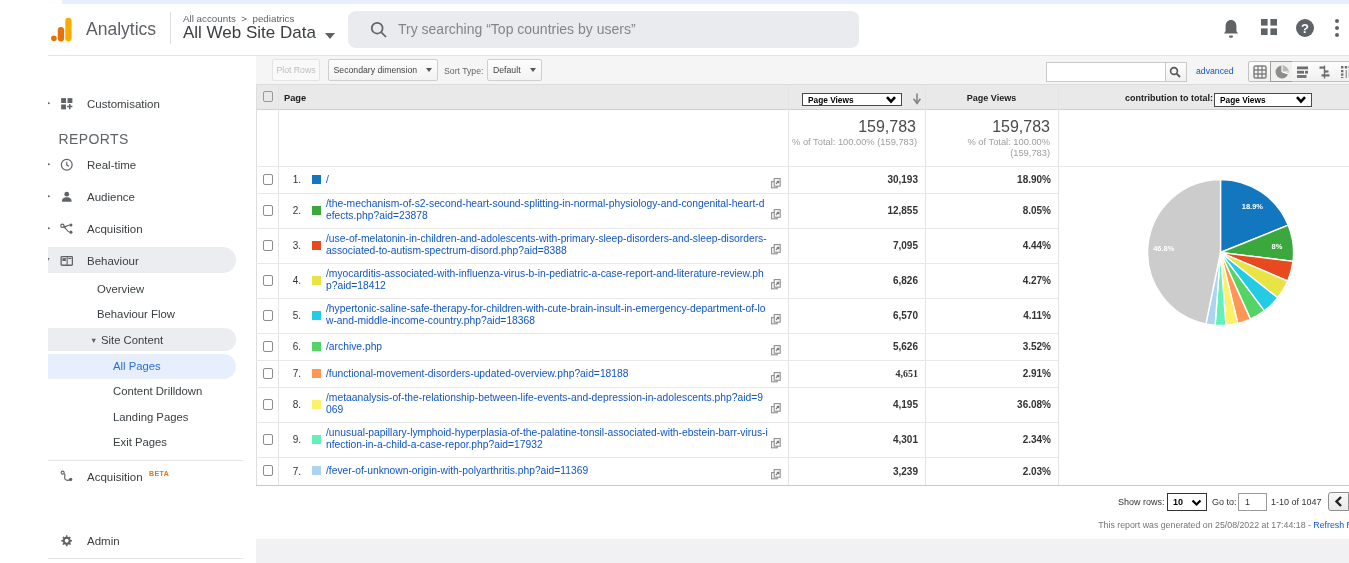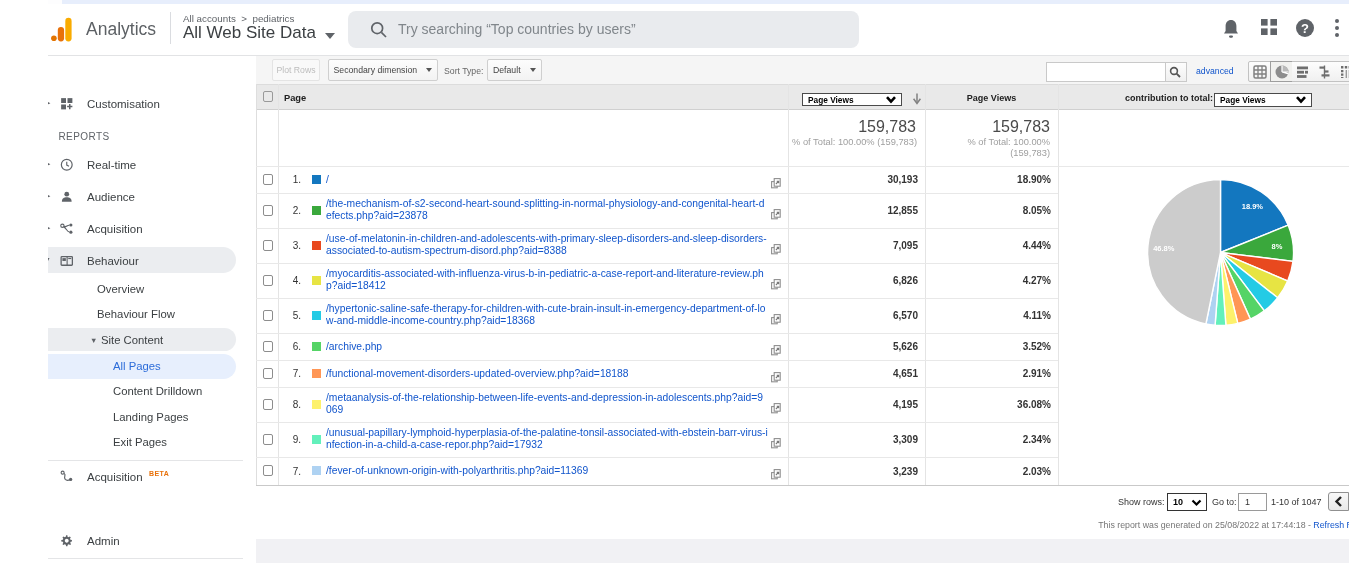--- a/index.html
+++ b/index.html
@@ -28,21 +28,21 @@
 
 #sidebar { left:0; top:56px; width:196px; height:507px; background:#fff; }
 .nav { position:absolute; left:0; height:32px; width:196px; display:flex; align-items:center; font-size:11.5px; color:#3c4043; }
 .nav .ic { position:absolute; left:11.5px; width:13.5px; height:13.5px; }
 .nav .lbl { position:absolute; left:39px; }
 .sub { position:absolute; font-size:11.3px; color:#3c4043; }
 .chev { position:absolute; color:#5f6368; }
 #beh-hi { position:absolute; left:0; top:247px; width:188px; height:26px; background:#ebedf0; border-radius:0 13px 13px 0; }
 #sc-hi { position:absolute; left:0; top:328px; width:188px; height:23px; background:#ebedf0; border-radius:0 12px 12px 0; }
 #ap-hi { position:absolute; left:0; top:354px; width:188px; height:25px; background:#e7effd; border-radius:0 13px 13px 0; }
-#reports-lbl { position:absolute; left:10.5px; top:131px; font-size:10px; color:#5f6368; letter-spacing:0.4px; }
+#reports-lbl { position:absolute; left:10.5px; top:131px; font-size:14px; color:#5f6368; letter-spacing:0.4px; }
 #beta { position:absolute; left:101px; top:470px; font-size:7px; font-weight:bold; color:#e8710a; letter-spacing:0.4px; }
 .sideline { position:absolute; left:0; width:195px; height:1px; background:#e4e5e7; }
 
 #toolbar { left:208px; top:56px; width:1124px; height:28px; background:#f5f5f5; }
 .btn { position:absolute; top:59px; height:22px; border:1px solid #cfcfcf; border-radius:2px; background:linear-gradient(#fdfdfd,#f3f3f3); font-size:8.7px; color:#444; display:flex; align-items:center; justify-content:center; }
 .caret { display:inline-block; width:0; height:0; border-left:3.5px solid transparent; border-right:3.5px solid transparent; border-top:4px solid #555; margin-left:7px; }
 #thead { left:208px; top:84px; width:1124px; height:26px; background:#e9e9e9; border-top:1px solid #dcdcdc; border-bottom:1px solid #d0d0d0; }
 .vline { position:absolute; width:1px; background:#e4e4e4; }
 .hline { position:absolute; height:1px; background:#e8e8e8; left:208px; width:1124px; }
 .rownum { position:absolute; font-size:10px; color:#333; text-align:right; width:24px; }
@@ -346,21 +346,21 @@
   <div class="hline" style="top:387px;width:802px;"></div>
   <div class="cb" style="top:367.5px;"></div>
   <div class="rownum" style="left:229px; top:368.0px;">7.</div>
   <div class="sq" style="left:264px; top:368.5px; background:#ff9655;"></div>
   <div class="lnk" style="top:367.5px;">/functional-movement-disorders-updated-overview.php?aid=18188</div>
   <div class="openw" style="top:368.5px;"><svg width="10" height="11" viewBox="0 0 10 11">
           <rect x="0.6" y="3.6" width="5.6" height="6.2" fill="#fff" stroke="#8f8f8f" stroke-width="1.1"></rect>
           <rect x="3.2" y="0.6" width="6" height="7.6" fill="#fff" stroke="#8f8f8f" stroke-width="1.1"></rect>
           <path d="M4.9 6 L7.5 3.4 M5.7 3.2 L7.7 3.2 L7.7 5.2" fill="none" stroke="#777" stroke-width="1.1"></path>
         </svg></div>
-  <div class="met" style="left:740px; top:368.0px; width:130px;">4,651</div>
+  <div class="met" style="left:740px; top:368.0px; width:130px;font-family:Liberation Serif, serif;">4,651</div>
   <div class="met" style="left:877px; top:368.0px; width:126px;">2.91%</div>
   <div class="hline" style="top:422px;width:802px;"></div>
   <div class="cb" style="top:398.5px;"></div>
   <div class="rownum" style="left:229px; top:399.0px;">8.</div>
   <div class="sq" style="left:264px; top:399.5px; background:#fdf16b;"></div>
   <div class="lnk" style="top:392.0px;">/metaanalysis-of-the-relationship-between-life-events-and-depression-in-adolescents.php?aid=9<br>069</div>
   <div class="openw" style="top:399.5px;"><svg width="10" height="11" viewBox="0 0 10 11">
           <rect x="0.6" y="3.6" width="5.6" height="6.2" fill="#fff" stroke="#8f8f8f" stroke-width="1.1"></rect>
           <rect x="3.2" y="0.6" width="6" height="7.6" fill="#fff" stroke="#8f8f8f" stroke-width="1.1"></rect>
           <path d="M4.9 6 L7.5 3.4 M5.7 3.2 L7.7 3.2 L7.7 5.2" fill="none" stroke="#777" stroke-width="1.1"></path>
@@ -370,21 +370,21 @@
   <div class="hline" style="top:457px;width:802px;"></div>
   <div class="cb" style="top:433.5px;"></div>
   <div class="rownum" style="left:229px; top:434.0px;">9.</div>
   <div class="sq" style="left:264px; top:434.5px; background:#63f0bb;"></div>
   <div class="lnk" style="top:427.0px;">/unusual-papillary-lymphoid-hyperplasia-of-the-palatine-tonsil-associated-with-ebstein-barr-virus-i<br>nfection-in-a-child-a-case-repor.php?aid=17932</div>
   <div class="openw" style="top:434.5px;"><svg width="10" height="11" viewBox="0 0 10 11">
           <rect x="0.6" y="3.6" width="5.6" height="6.2" fill="#fff" stroke="#8f8f8f" stroke-width="1.1"></rect>
           <rect x="3.2" y="0.6" width="6" height="7.6" fill="#fff" stroke="#8f8f8f" stroke-width="1.1"></rect>
           <path d="M4.9 6 L7.5 3.4 M5.7 3.2 L7.7 3.2 L7.7 5.2" fill="none" stroke="#777" stroke-width="1.1"></path>
         </svg></div>
-  <div class="met" style="left:740px; top:434.0px; width:130px;">3,309</div>
+  <div class="met" style="left:740px; top:434.0px; width:130px;">4,301</div>
   <div class="met" style="left:877px; top:434.0px; width:126px;">2.34%</div>
   <div class="hline" style="top:485px;width:802px;"></div>
   <div class="cb" style="top:465.0px;"></div>
   <div class="rownum" style="left:229px; top:465.5px;">7.</div>
   <div class="sq" style="left:264px; top:466.0px; background:#aed2f2;"></div>
   <div class="lnk" style="top:465.0px;">/fever-of-unknown-origin-with-polyarthritis.php?aid=11369</div>
   <div class="openw" style="top:466.0px;"><svg width="10" height="11" viewBox="0 0 10 11">
           <rect x="0.6" y="3.6" width="5.6" height="6.2" fill="#fff" stroke="#8f8f8f" stroke-width="1.1"></rect>
           <rect x="3.2" y="0.6" width="6" height="7.6" fill="#fff" stroke="#8f8f8f" stroke-width="1.1"></rect>
           <path d="M4.9 6 L7.5 3.4 M5.7 3.2 L7.7 3.2 L7.7 5.2" fill="none" stroke="#777" stroke-width="1.1"></path>

